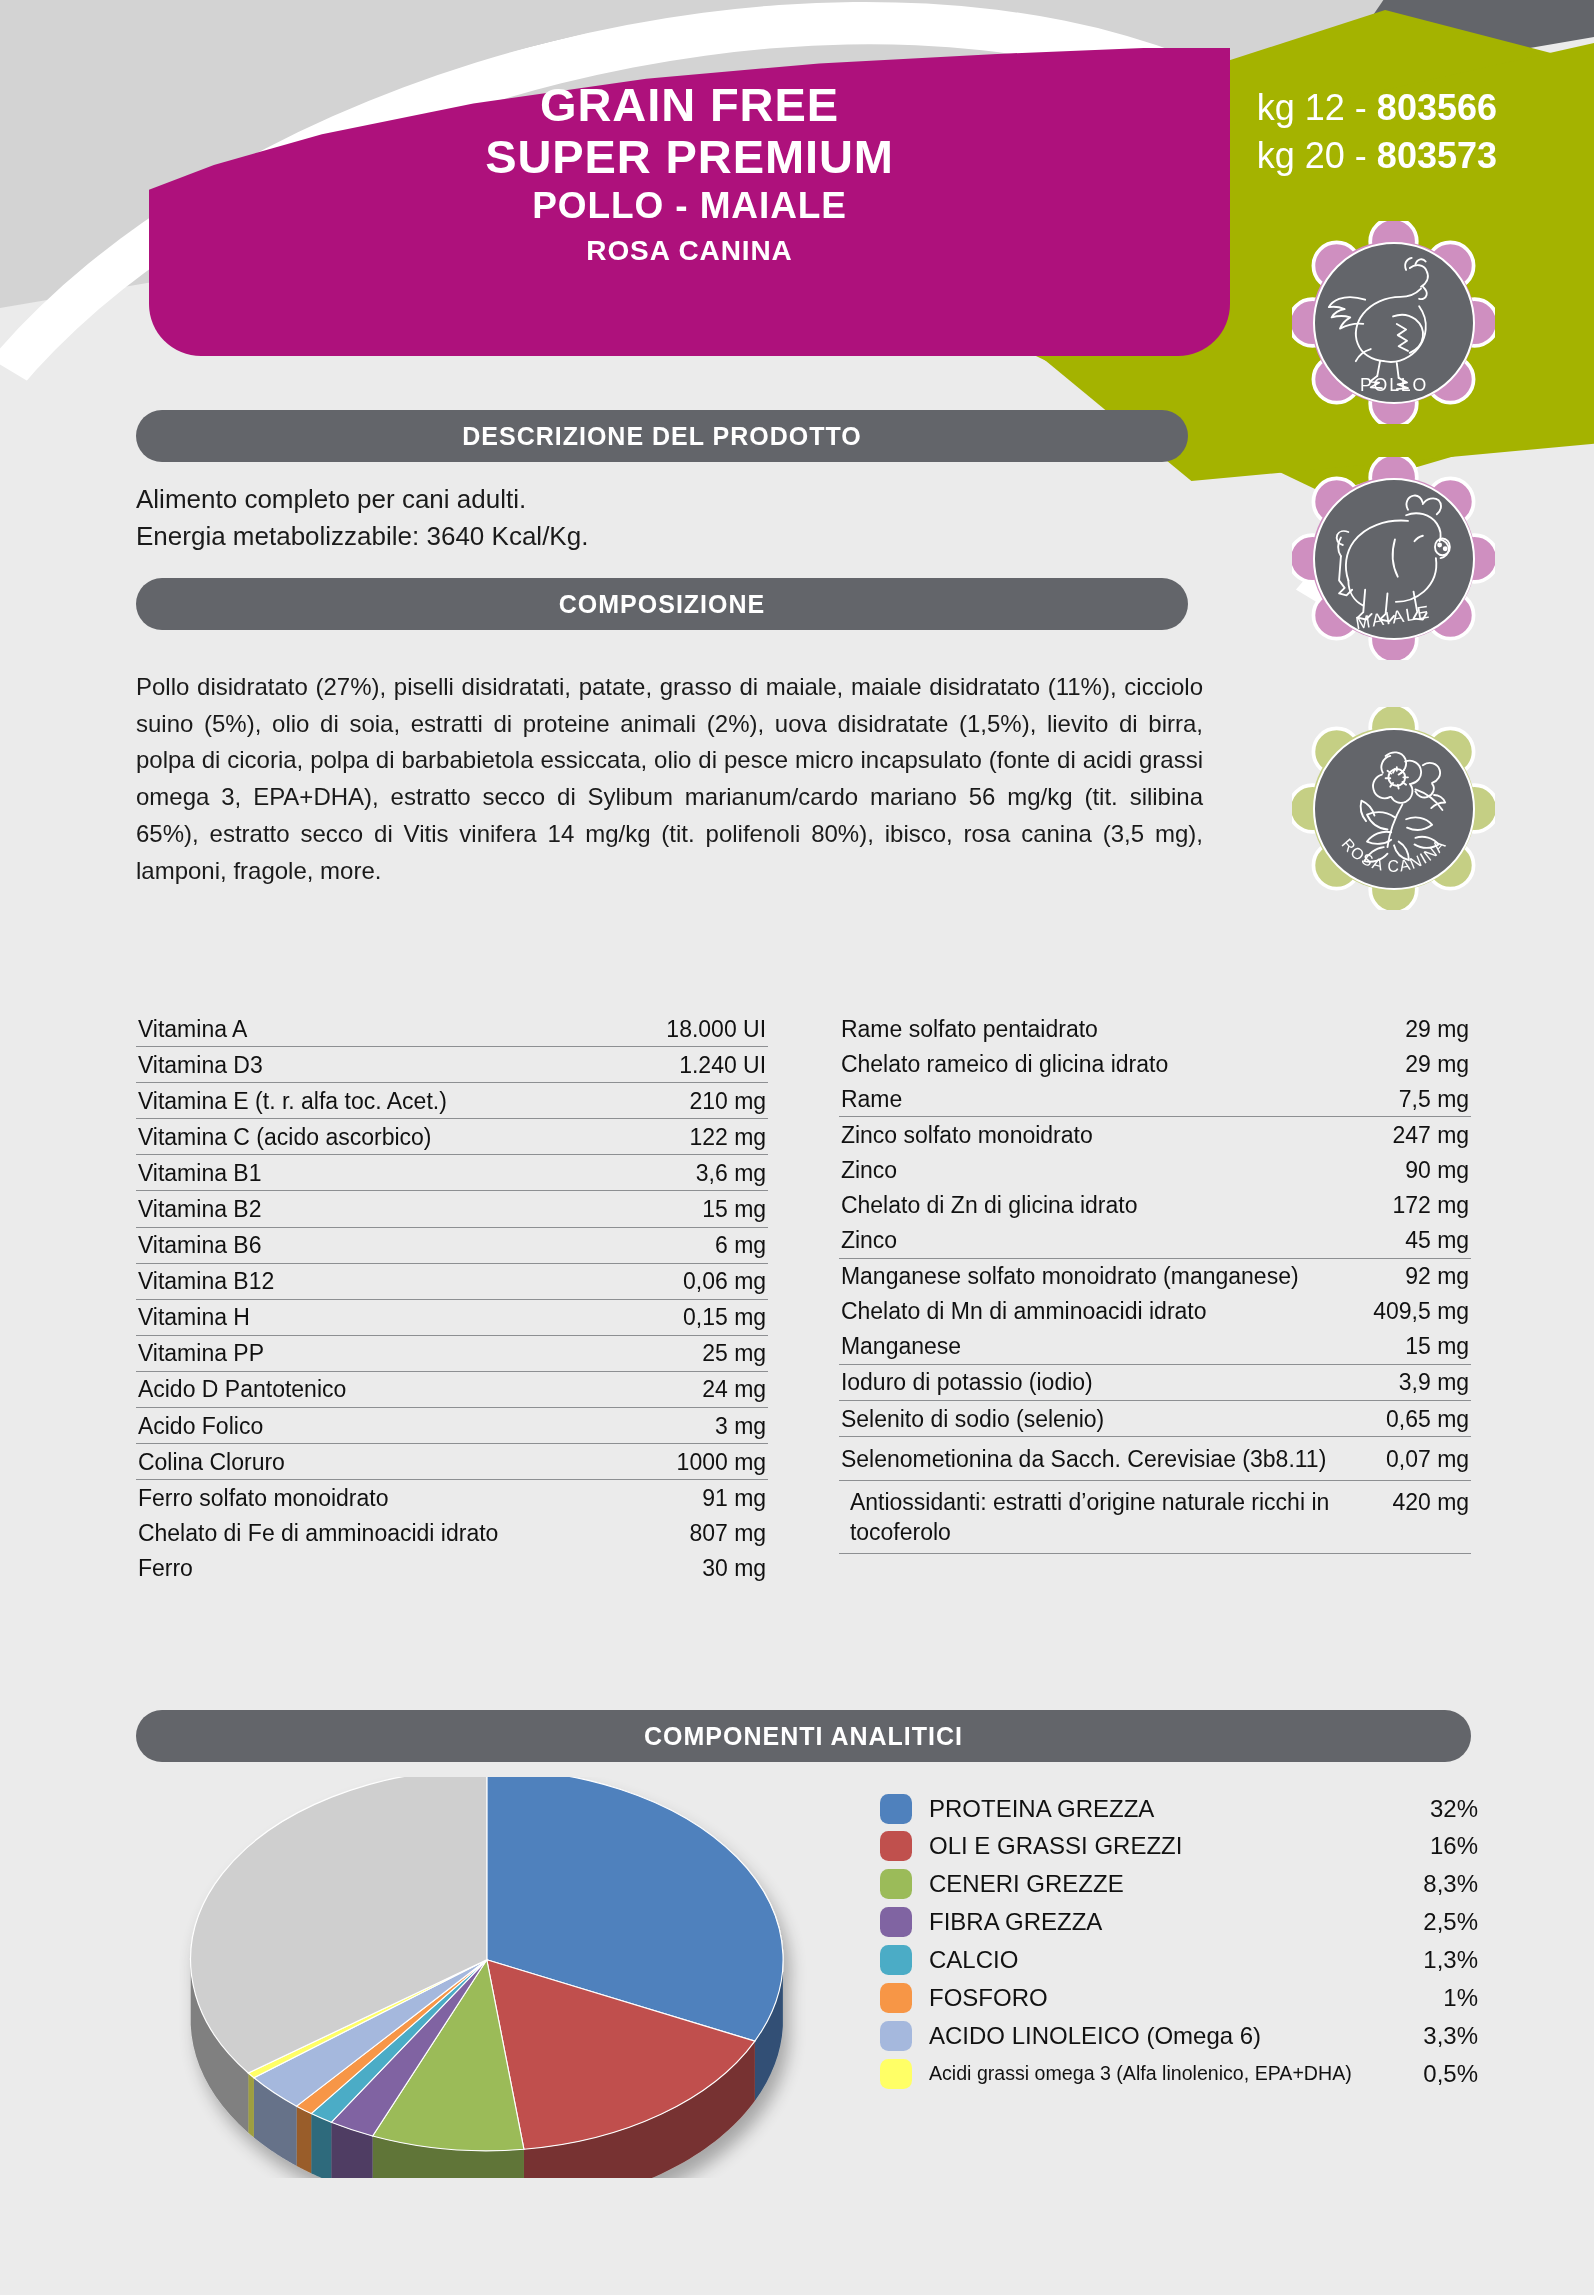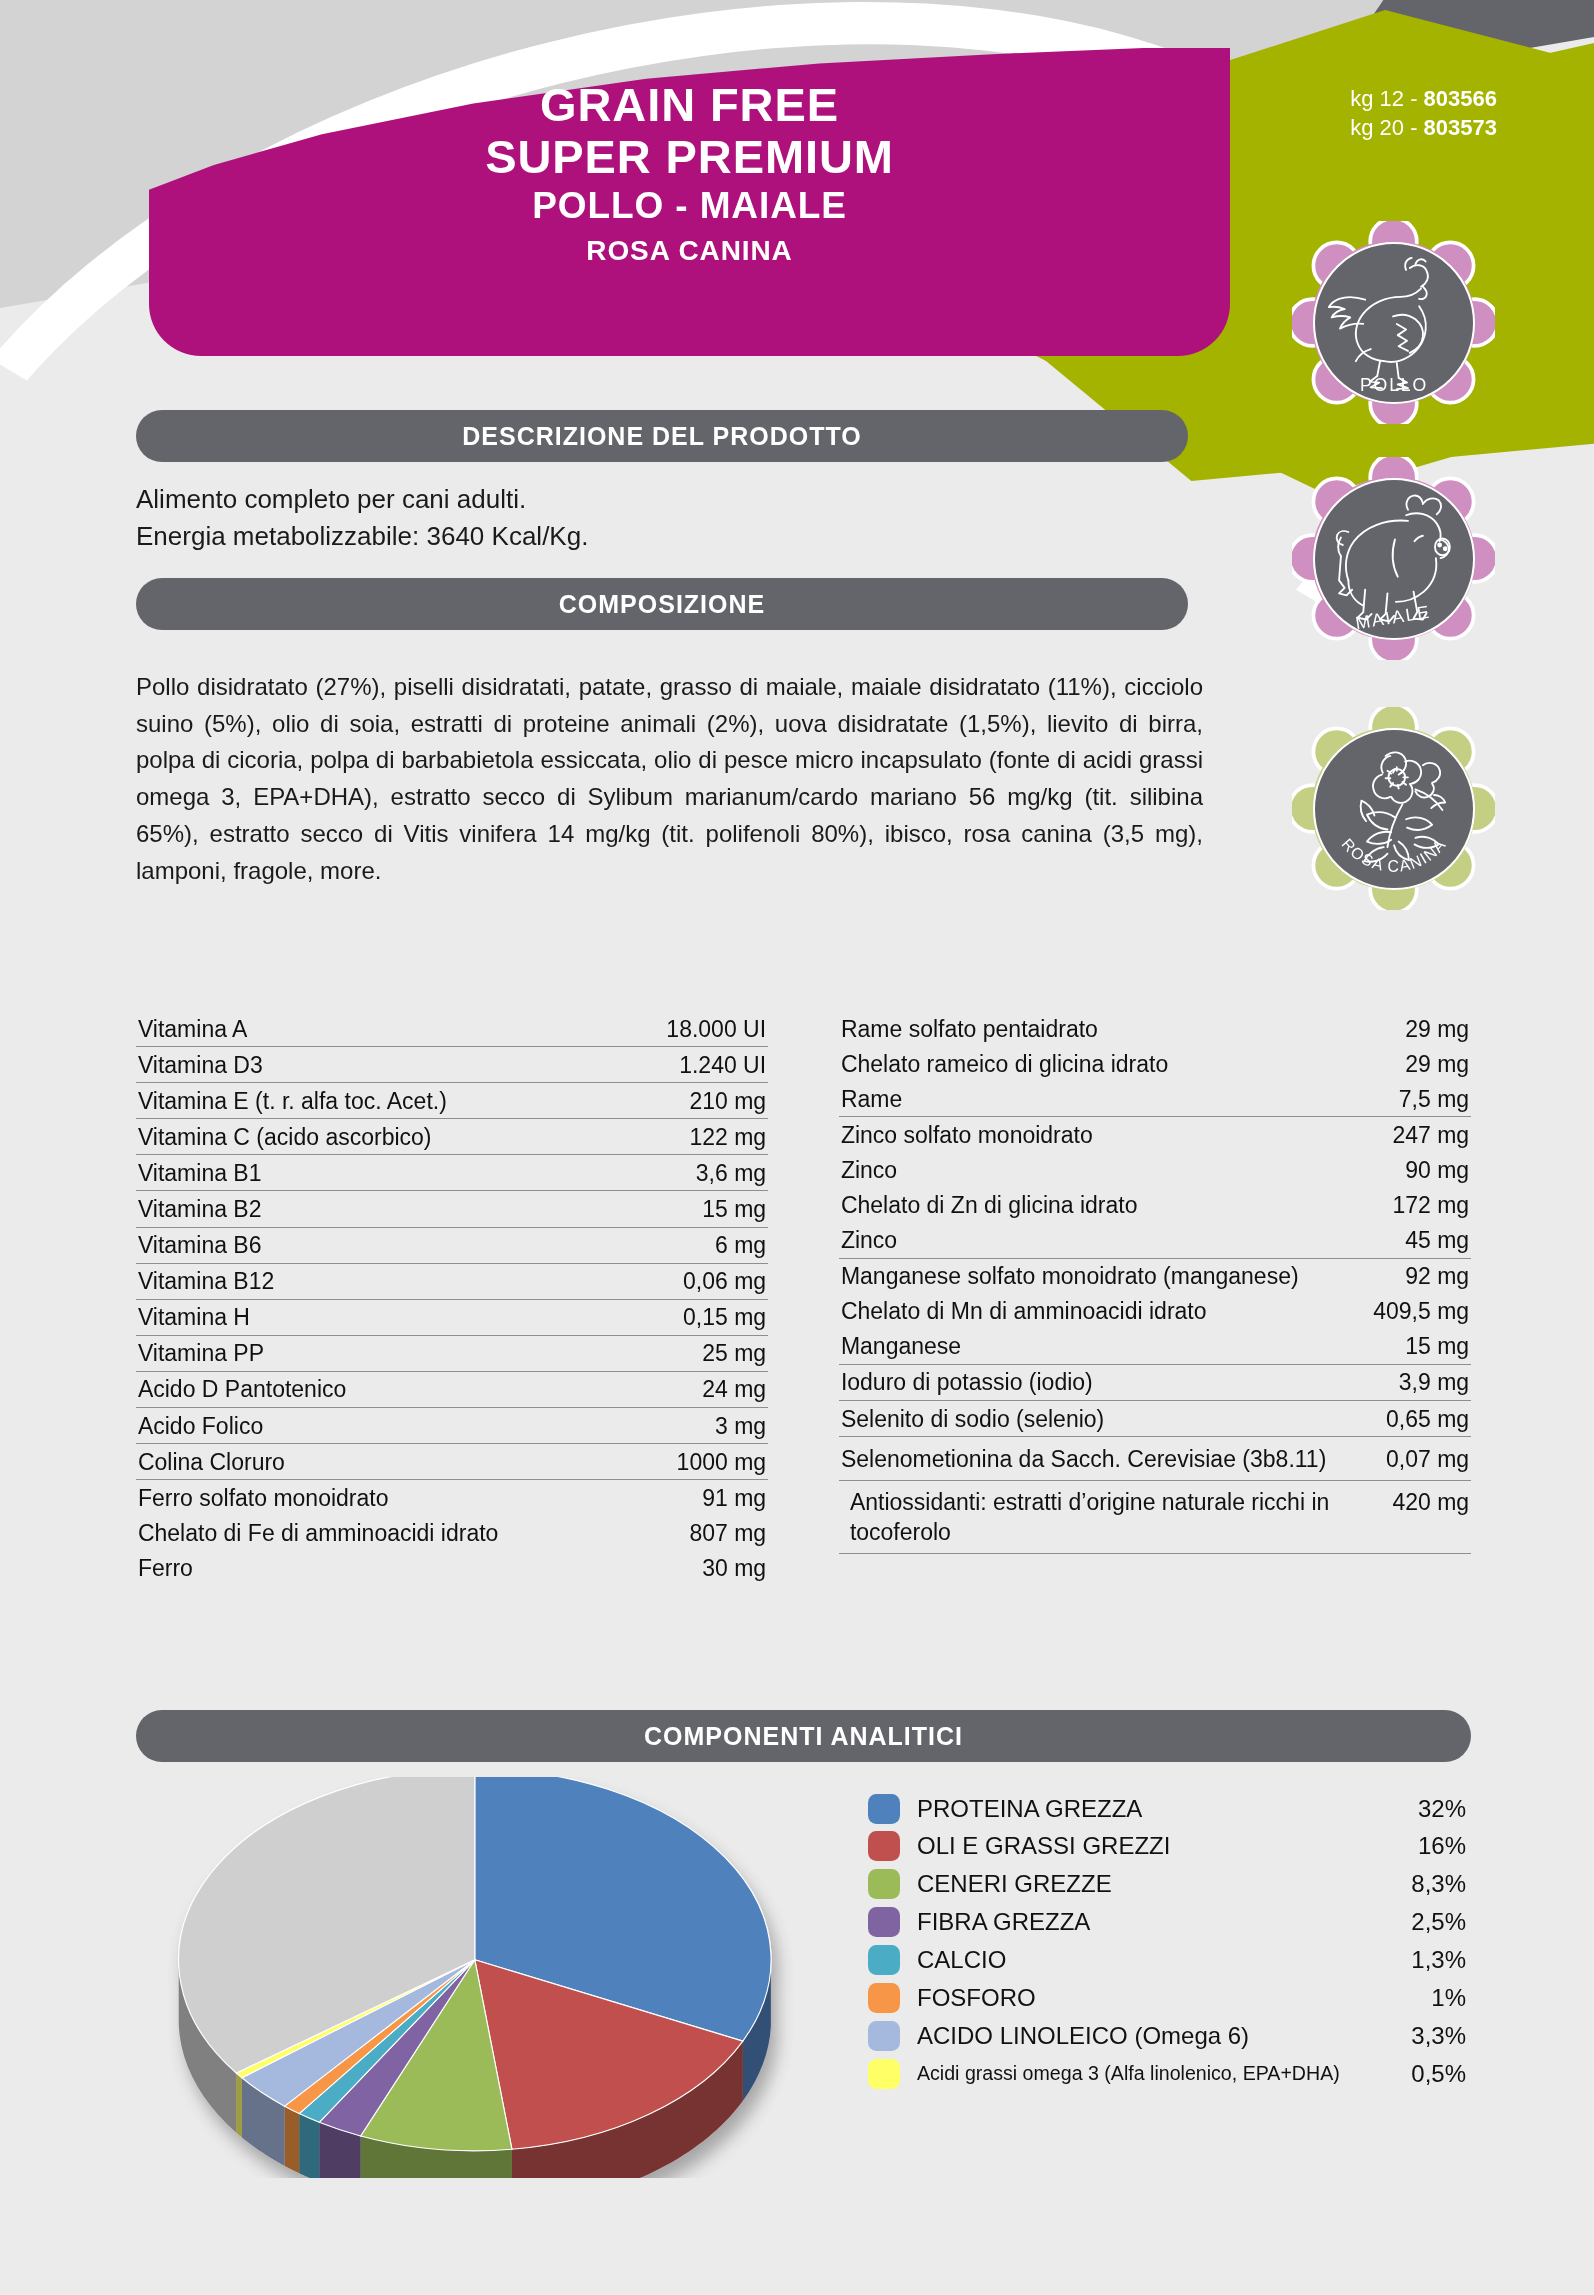--- a/index.html
+++ b/index.html
@@ -61,21 +61,21 @@
   }
   .h-line1 { font-size: 47px; font-weight: bold; letter-spacing: 0.9px; line-height: 1.08; }
   .h-line2 { font-size: 47px; font-weight: bold; letter-spacing: 0.9px; line-height: 1.1; }
   .h-line3 { font-size: 37px; font-weight: bold; letter-spacing: 0.9px; line-height: 1.3; }
   .h-line4 { font-size: 28px; font-weight: bold; letter-spacing: 0.9px; line-height: 1.4; }
 
   .codes {
     position: absolute; right: 97px; top: 84px; z-index: 11;
     text-align: right; color: #ffffff; line-height: 1.34;
   }
-  .codes div { font-size: 22px; margin-left: 20px; }
+  .codes div { font-size: 36px; margin-left: 20px; }
   .codes b { font-weight: bold; }
 
   
   .badge {
     position: absolute; z-index: 12; width: 203px; height: 203px;
   }
   .badge .scallop {
     position: absolute; left: 0; top: 0; width: 203px; height: 203px;
   }
   .badge .disc {
@@ -117,21 +117,21 @@
     display: flex; justify-content: space-between; align-items: baseline;
     font-size: 23px; color: #111; line-height: 1.0; padding: 6.5px 1.9px 5.6px 1.9px;
   }
   .add-row .lbl { white-space: nowrap; }
   .add-row .val { white-space: nowrap; text-align: right; }
   .add-row.sep { border-bottom: 1.9px solid #8d8f92; }
   .add-row.two-line { line-height: 1.32; }
 
   
   .pie-zone {
-    position: absolute; left: 132px; top: 1777px; width: 1335px; height: 410px; z-index: 10;
+    position: absolute; left: 144px; top: 1777px; width: 1335px; height: 410px; z-index: 10;
   }
   .pie-holder { position: absolute; left: 0; top: 0; width: 708px; height: 401px; }
   .legend {
     position: absolute; left: 736px; top: 13px; width: 598px;
   }
   .leg-row {
     display: flex; align-items: center; height: 37px; margin-bottom: 0.9px;
   }
   .leg-swatch {
     width: 32px; height: 30px; border-radius: 8.4px; flex: 0 0 32px; margin-right: 17px;

